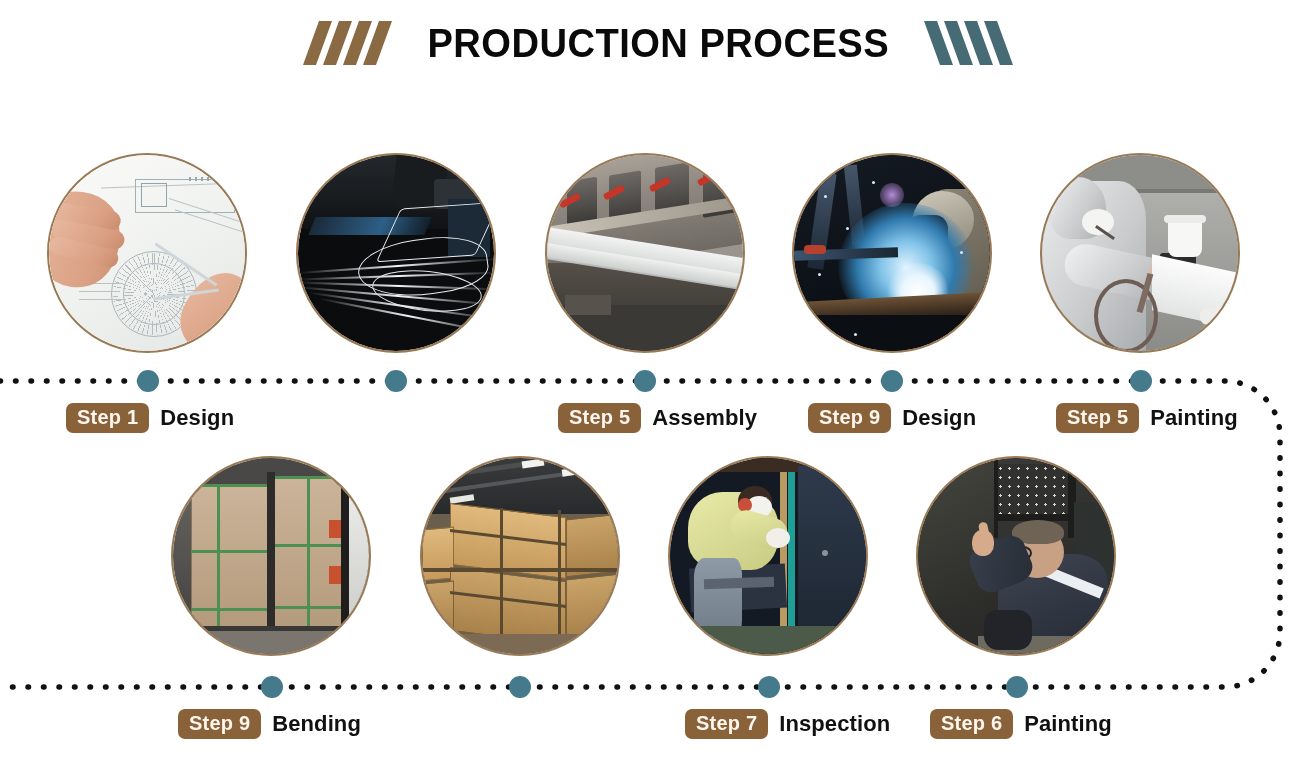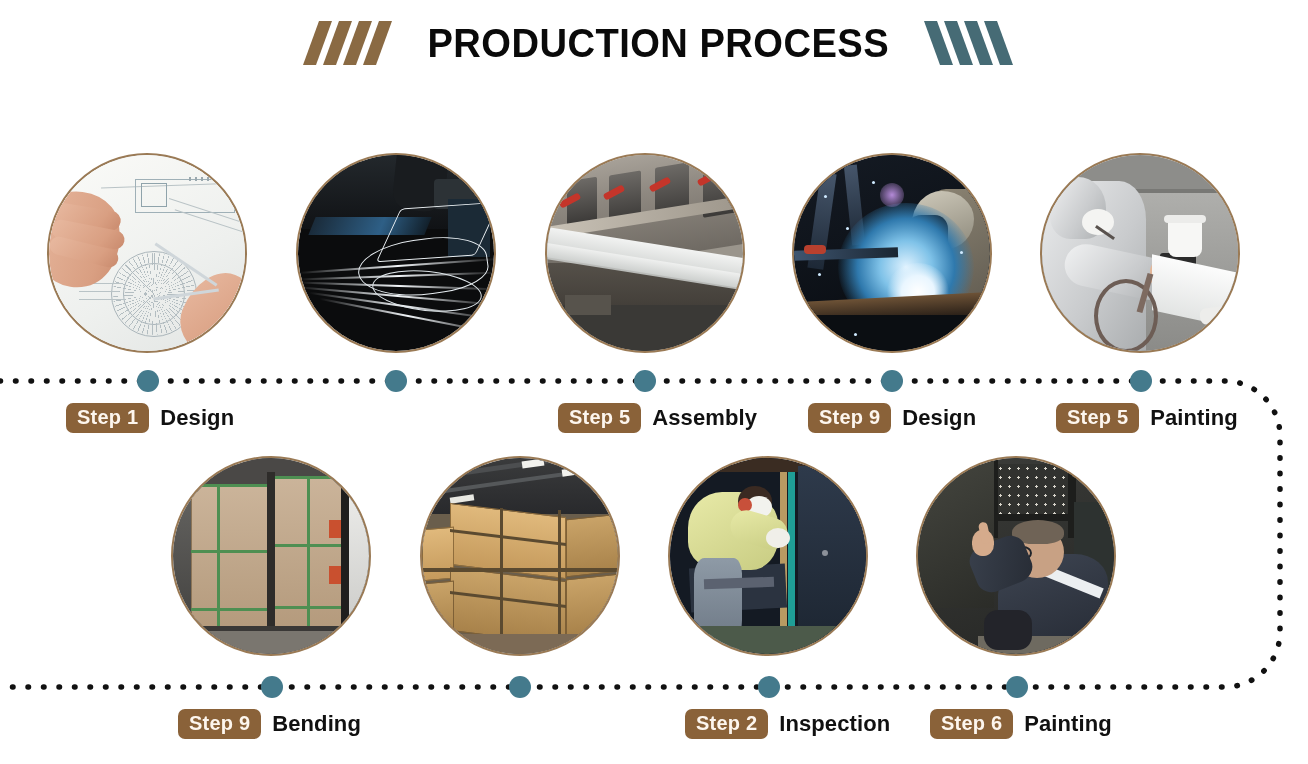--- a/index.html
+++ b/index.html
@@ -412,21 +412,21 @@
   <div class="node" style="left:261px;  top:676px;"></div>
   <div class="node" style="left:509px;  top:676px;"></div>
   <div class="node" style="left:758px;  top:676px;"></div>
   <div class="node" style="left:1006px; top:676px;"></div>
 
   <div class="step-label" style="left:178px; top:709px;">
     <span class="badge">Step 9</span>
     <span class="step-name">Bending</span>
   </div>
   <div class="step-label" style="left:685px; top:709px;">
-    <span class="badge">Step 2</span>
+    <span class="badge">Step 7</span>
     <span class="step-name">Inspection</span>
   </div>
   <div class="step-label" style="left:930px; top:709px;">
     <span class="badge">Step 6</span>
     <span class="step-name">Painting</span>
   </div>
 
 </div>
 
 </body></html>

